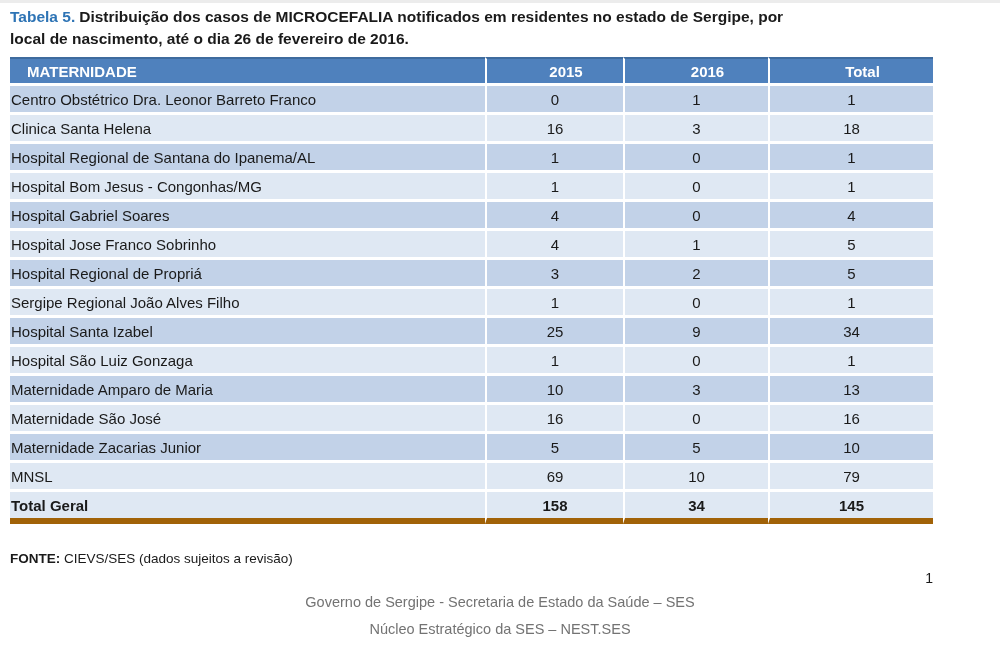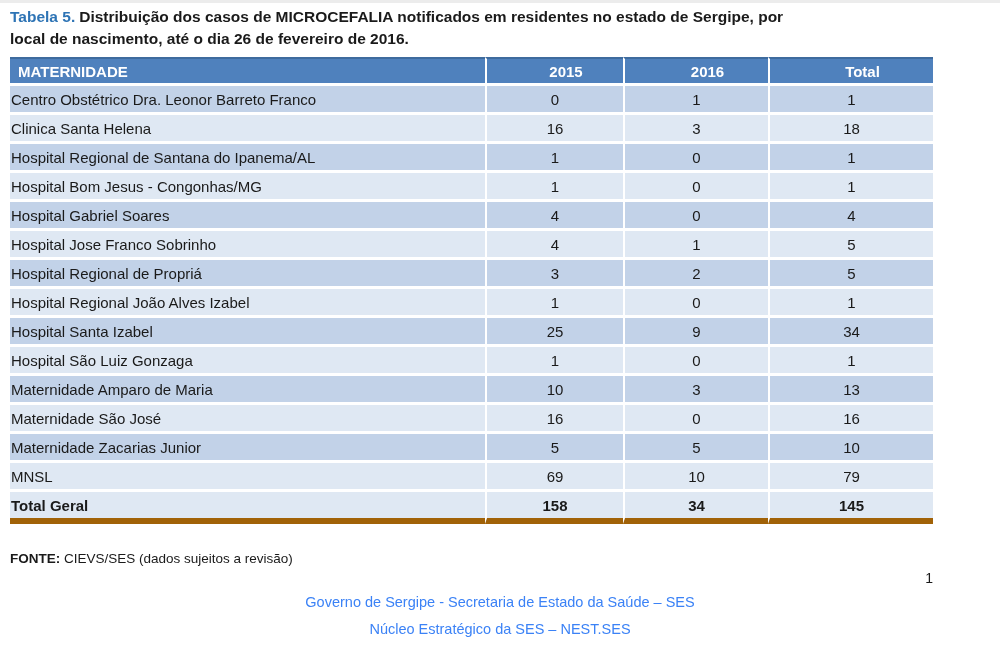--- a/index.html
+++ b/index.html
@@ -58,21 +58,21 @@
     font-weight: bold;
     font-size: 15px;
     height: 24px;
     padding: 0;
     text-align: center;
     border-top: 2px solid #3e6b9e;
     border-bottom: 3px solid #ffffff;
   }
   .data-table th:first-child {
     text-align: left;
-    padding-left: 8px;
+    padding-left: 17px;
   }
   .data-table th + th { border-left: 2px solid #ffffff; padding-left: 22px; }
   .data-table td {
     height: 26px;
     padding: 0;
     text-align: center;
     border-bottom: 3px solid #ffffff;
   }
   .data-table td:first-child {
     text-align: left;
@@ -101,21 +101,21 @@
     text-align: right;
     font-size: 14px;
     color: var(--text, #1a1a1a);
   }
   .footer-line {
     position: absolute;
     left: 0;
     width: 1000px;
     text-align: center;
     font-size: 14.5px;
-    color: #3b82f6;
+    color: #737373;
   }
   .footer1 { top: 594px; }
   .footer2 { top: 621px; }
 </style>
 </head>
 <body>
 
 <div class="page">
 
   <div class="title">
@@ -177,21 +177,21 @@
           <td>1</td>
           <td>5</td>
         </tr>
         <tr class="dark">
           <td>Hospital Regional de Propriá</td>
           <td>3</td>
           <td>2</td>
           <td>5</td>
         </tr>
         <tr class="light">
-          <td>Hospital Regional João Alves Izabel</td>
+          <td>Sergipe Regional João Alves Filho</td>
           <td>1</td>
           <td>0</td>
           <td>1</td>
         </tr>
         <tr class="dark">
           <td>Hospital Santa Izabel</td>
           <td>25</td>
           <td>9</td>
           <td>34</td>
         </tr>

